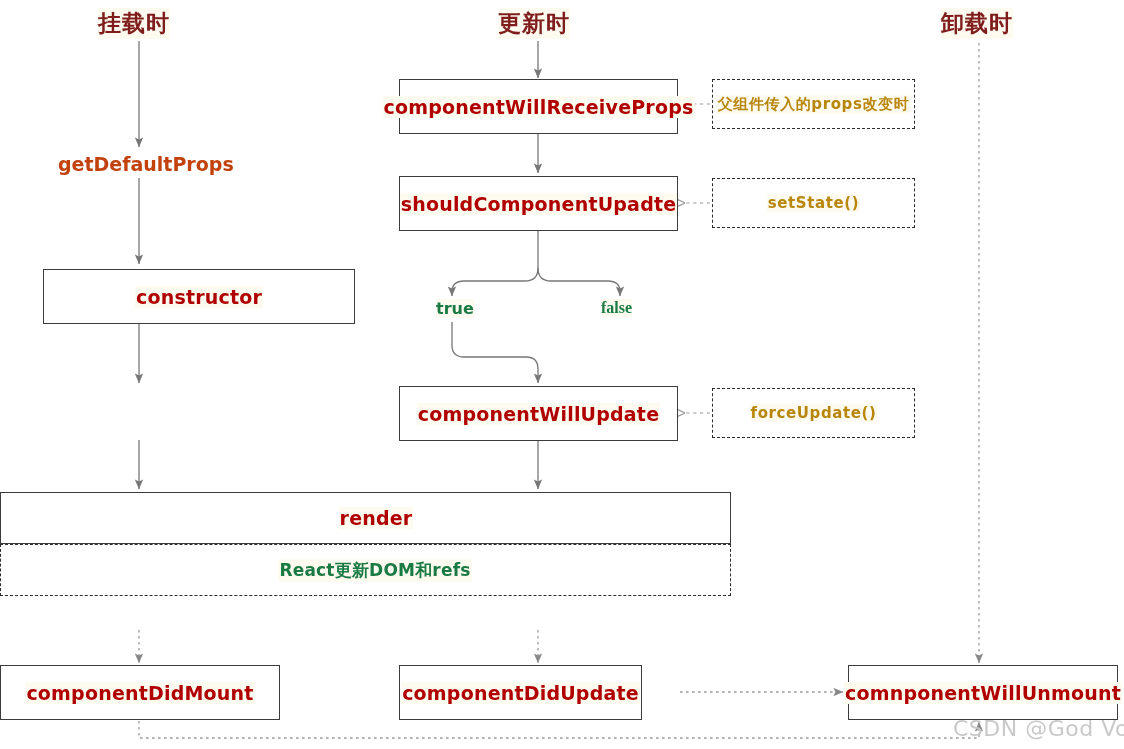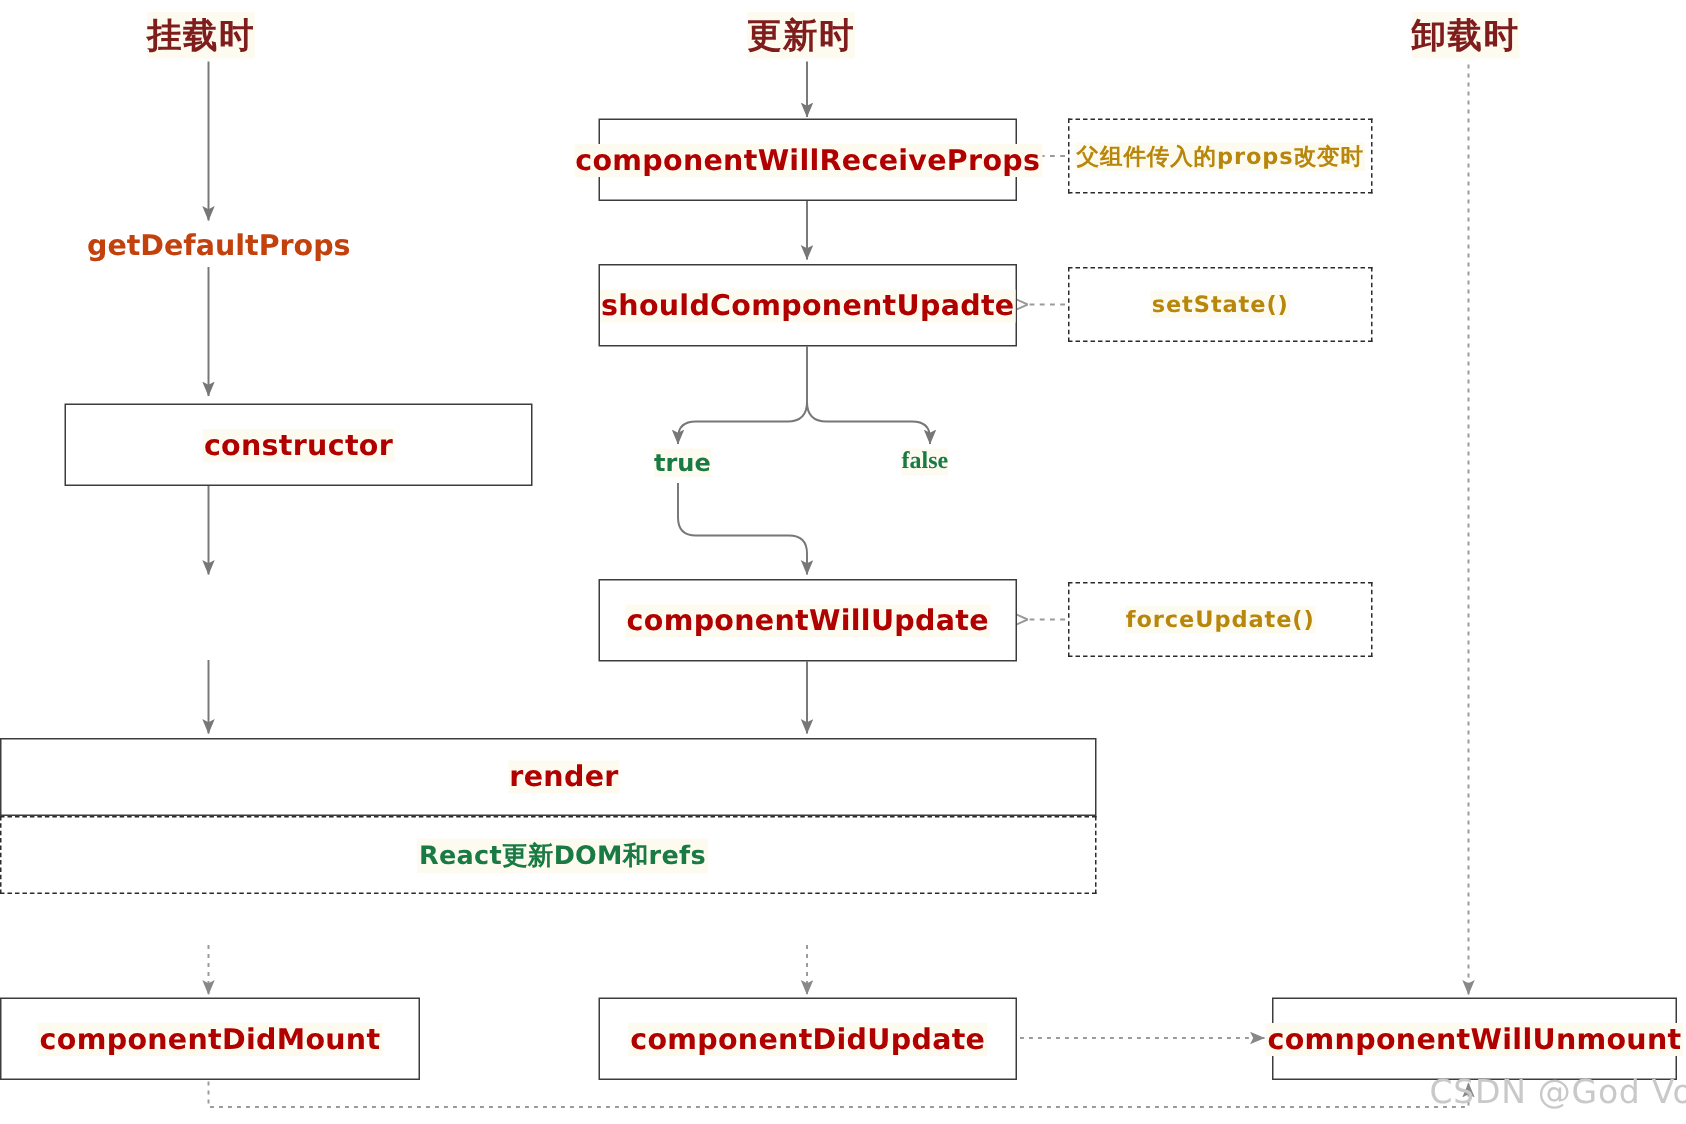--- a/index.html
+++ b/index.html
@@ -171,21 +171,21 @@
     <span class="inner-text">shouldComponentUpadte</span>
   </div>
 
   <div class="branch-label" style="left:436px; top:299px;">true</div>
   <div class="branch-label" style="left:601px; top:299px;font-family:Liberation Serif, serif;">false</div>
 
   <div class="node" style="left:399px; top:386px; width:279px; height:55px;">
     <span class="inner-text">componentWillUpdate</span>
   </div>
 
-  <div class="node" style="left:399px; top:665px; width:279px; height:55px;">
+  <div class="node" style="left:399px; top:665px; width:243px; height:55px;">
     <span class="inner-text">componentDidUpdate</span>
   </div>
 
   <div class="node dashed gold" style="left:712px; top:79px; width:203px; height:50px;">
     <span class="inner-text">父组件传入的props改变时</span>
   </div>
 
   <div class="node dashed gold" style="left:712px; top:178px; width:203px; height:50px;">
     <span class="inner-text">setState()</span>
   </div>

